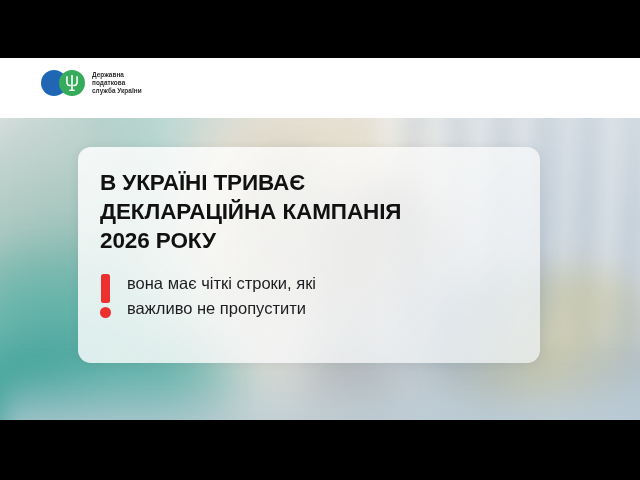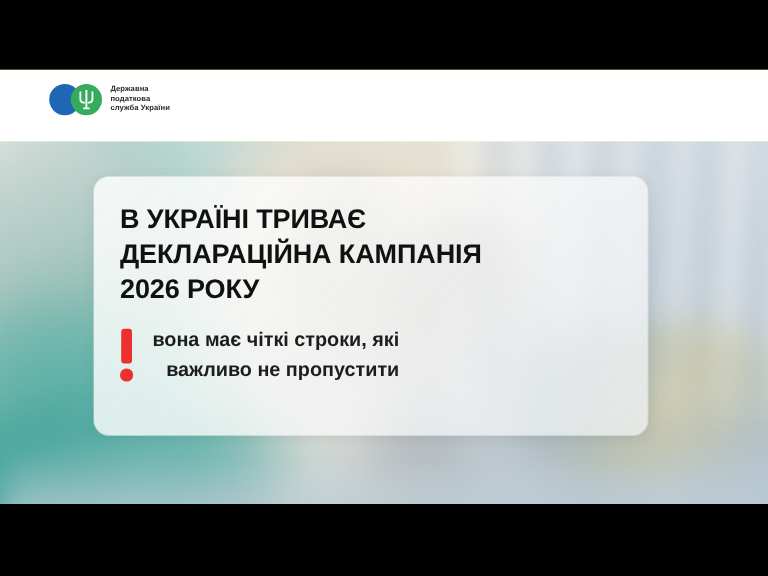--- a/index.html
+++ b/index.html
@@ -7,21 +7,21 @@
   html, body {
     width:640px; height:480px;
     background:#000;
     font-family:"Liberation Sans", sans-serif;
     overflow:hidden;
   }
 
   #stage {
     position:relative;
     width:640px; height:480px;
-    background:#84cc16;
+    background:#a3a3a3;
     overflow:hidden;
   }
 
   
   .letterbox {
     position:absolute; left:0; width:640px;
     background:#000; z-index:40;
   }
   #bar-top    { top:0;    height:58px; }
   #bar-bottom { bottom:0; height:60px; }
@@ -163,23 +163,22 @@
     width:9px; height:29px; border-radius:2.5px;
     background:#ec2f2f;
   }
   #exclamation-dot {
     position:absolute; left:0; top:33px;
     width:11px; height:11px; border-radius:50%;
     background:#ec2f2f;
   }
   #subtitle {
     font-size:16.5px; line-height:25px;
-    color:#1d1d1f; font-weight:bold;
+    color:#1d1d1f; font-weight:normal;
     white-space:pre-line;
-    text-align:right;
   }
 </style>
 </head>
 <body>
 
 <div id="stage">
 
   <div id="photo-bg">
     <div class="blob" id="bg-green-strip"></div>
     <div class="blob" id="bg-warm-center"></div>

